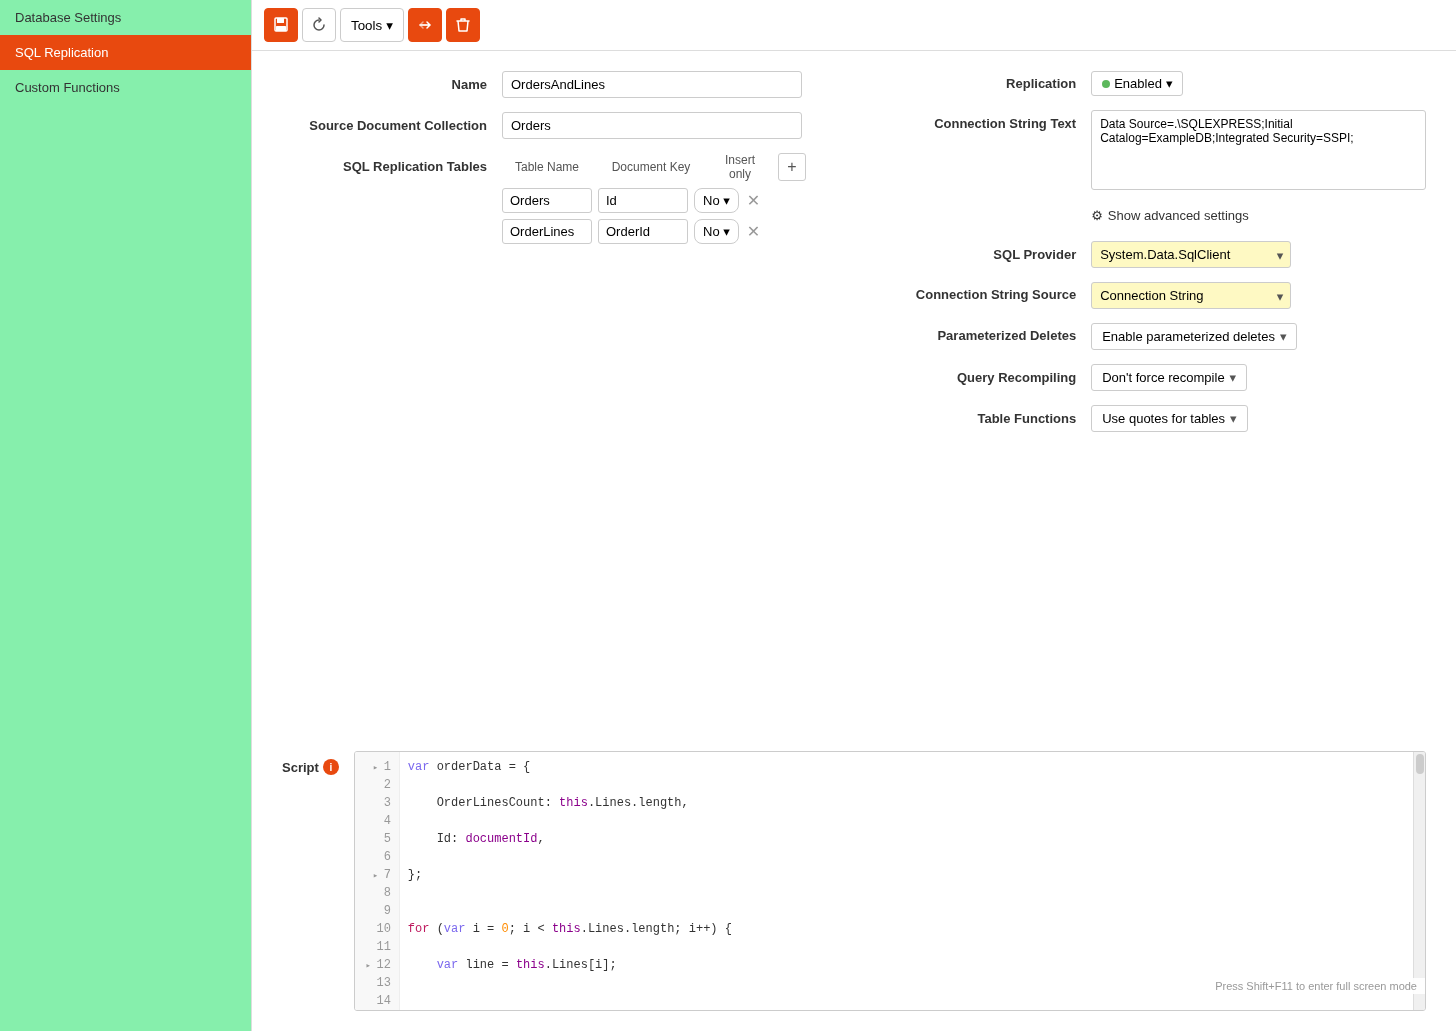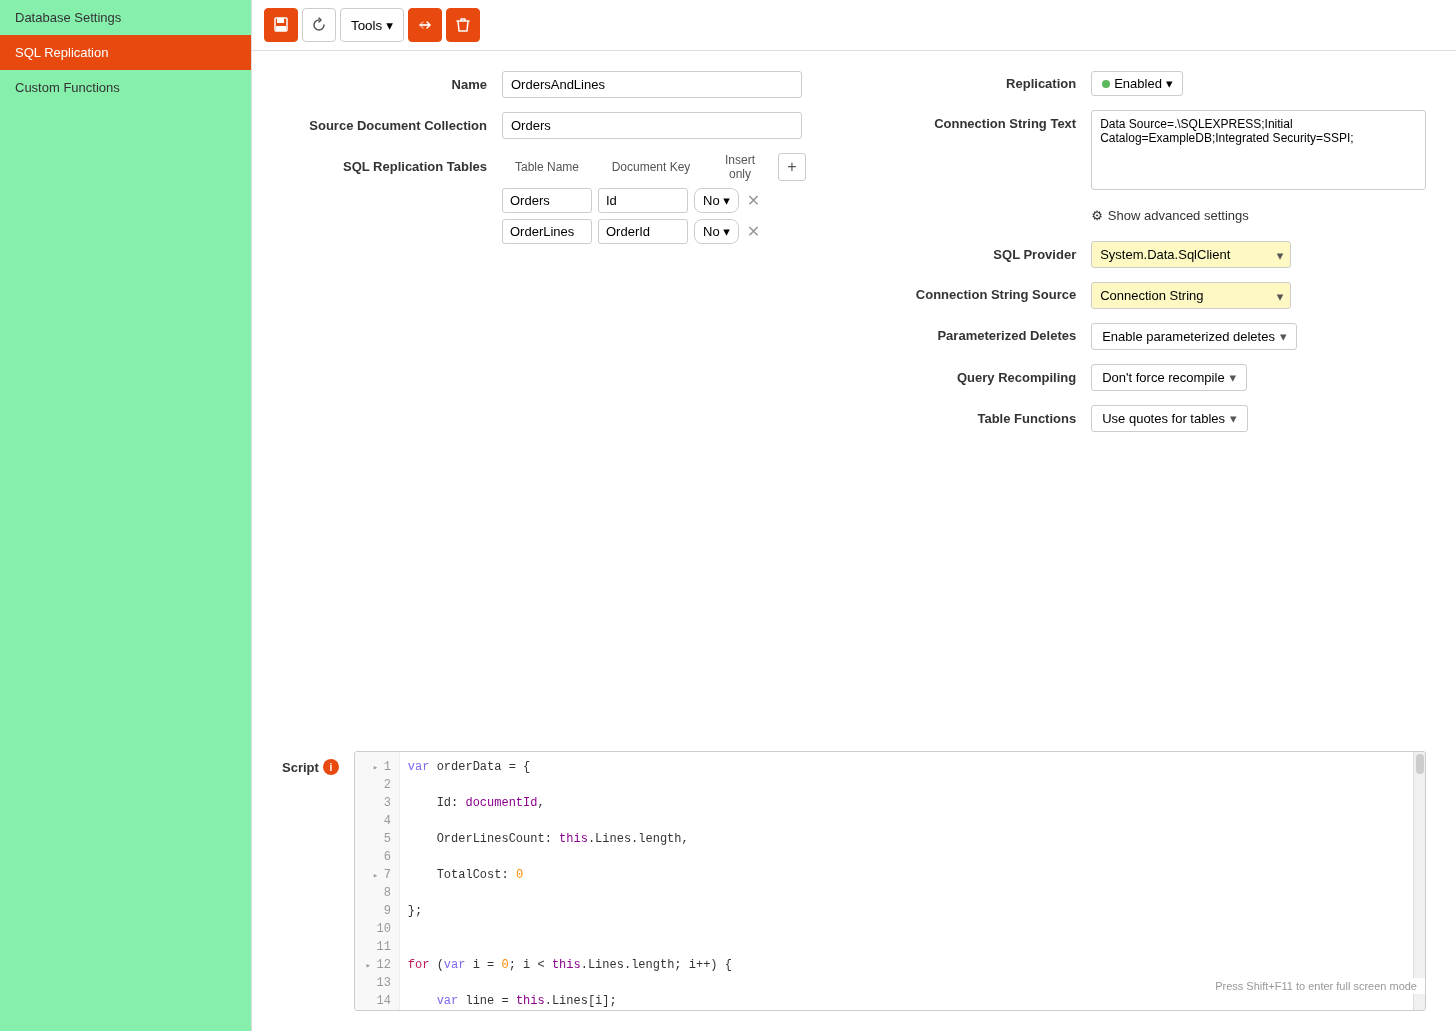--- a/index.html
+++ b/index.html
@@ -270,23 +270,22 @@
           <span>8</span>
           <span>9</span>
           <span>10</span>
           <span>11</span>
           <span class="expandable">12</span>
           <span>13</span>
           <span>14</span>
 
         </div>
         <div class="code-content"><span class="code-line"><span class="kw-var">var</span> orderData = {</span>
+<span class="code-line">    OrderLinesCount: <span class="kw-prop">this</span>.Lines.length,</span>
 <span class="code-line">    Id: <span class="kw-prop">documentId</span>,</span>
-<span class="code-line">    OrderLinesCount: <span class="kw-prop">this</span>.Lines.length,</span>
-<span class="code-line">    TotalCost: <span class="kw-num">0</span></span>
 <span class="code-line">};</span>
 <span class="code-line"></span>
 <span class="code-line"><span class="kw-blue">for</span> (<span class="kw-var">var</span> i = <span class="kw-num">0</span>; i &lt; <span class="kw-prop">this</span>.Lines.length; i++) {</span>
 <span class="code-line">    <span class="kw-var">var</span> line = <span class="kw-prop">this</span>.Lines[i];</span>
 
 
 <span class="code-line"></span>
 
 
 

